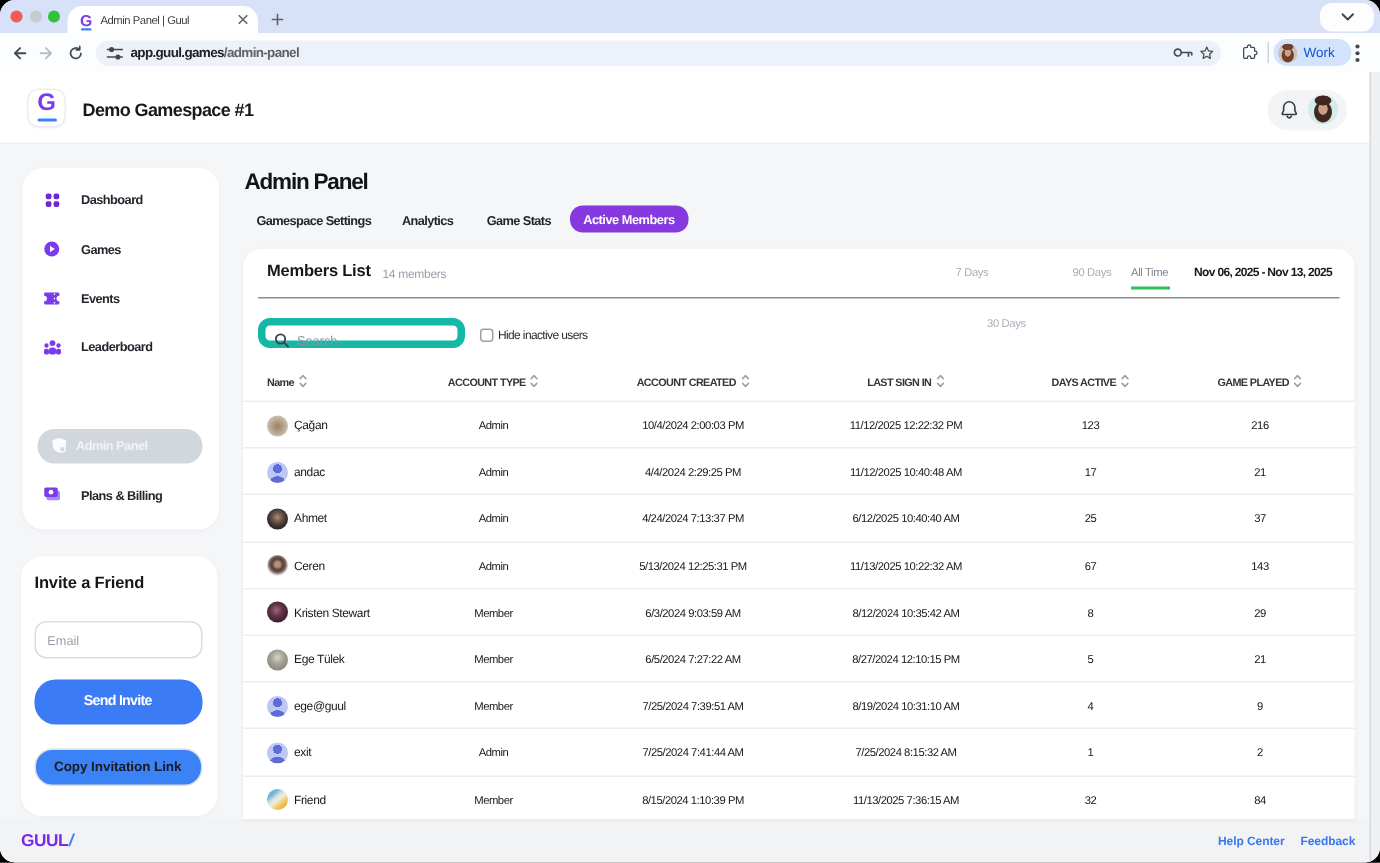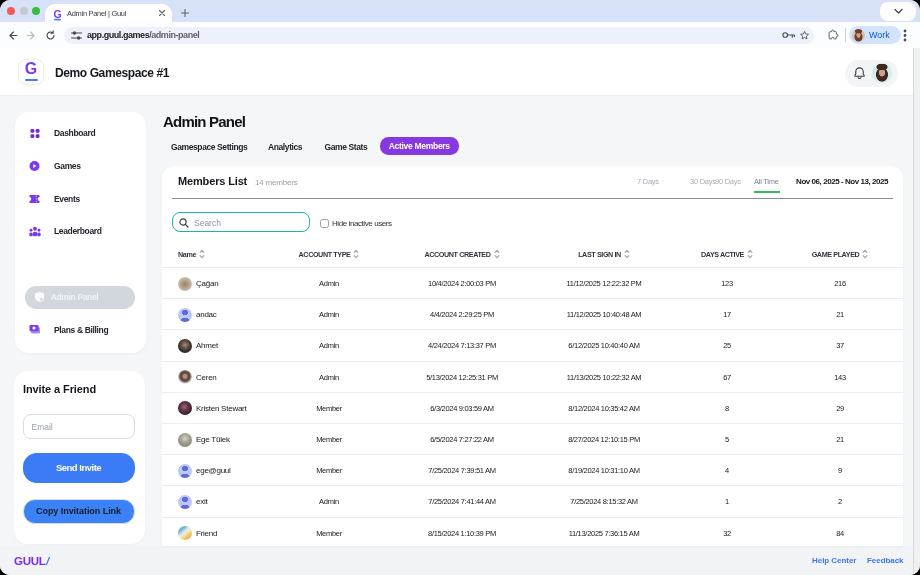--- a/index.html
+++ b/index.html
@@ -62,21 +62,21 @@
 .ttxt { position:absolute; top:4px; font-size:8.5px; letter-spacing:-0.4px; font-weight:700; color:#22252b; white-space:nowrap; }
 .tactive { position:absolute; left:217.5px; top:-1.5px; width:79.5px; height:18px; background:#8739e0; border-radius:8.5px; color:#fff; font-size:8.5px; letter-spacing:-0.3px; font-weight:700; display:flex; align-items:center; justify-content:center; }
 
 .card { position:absolute; left:162px; top:118px; width:741px; height:380px; background:#fff; border-radius:12px 12px 0 0; box-shadow:0 1px 3px rgba(20,20,40,0.04); }
 .card .title { position:absolute; left:16px; top:9px; font-size:11px; letter-spacing:-0.15px; font-weight:700; color:#14171c; }
 .card .count { position:absolute; left:93px; top:12px; font-size:8px; letter-spacing:-0.2px; font-weight:500; color:#9aa0aa; }
 .rangetab { position:absolute; top:11px; font-size:7.5px; letter-spacing:-0.25px; color:#a8adb6; white-space:nowrap; }
 .daterange { position:absolute; right:15px; top:11px; font-size:8px; letter-spacing:-0.45px; font-weight:700; color:#14171c; white-space:nowrap; }
 .greenline { position:absolute; left:592px; top:25px; width:26px; height:2.4px; background:#2fbf5a; }
 .sep { position:absolute; left:10px; top:32.4px; width:721px; height:1px; background:#878c96; }
-.search { position:absolute; left:10px; top:46px; width:137.5px; height:19.5px; border:1px solid #14b8a6; border-radius:8px; background:#fff; }
+.search { position:absolute; left:10px; top:46px; width:137.5px; height:19.5px; border:5px solid #14b8a6; border-radius:8px; background:#fff; }
 .search span { position:absolute; left:21px; top:5px; font-size:8.5px; color:#8d939e; }
 .chk { position:absolute; left:158px; top:52.5px; width:9px; height:9px; border:1.2px solid #9aa0ab; border-radius:2.5px; background:#fff; }
 .chklb { position:absolute; left:170px; top:52.5px; font-size:8px; letter-spacing:-0.42px; font-weight:500; color:#2a2e35; }
 
 
 .thead { position:absolute; left:0; top:76.5px; width:741px; height:23px; }
 .th { position:absolute; display:flex; align-items:center; justify-content:center; gap:3px; font-size:7.2px; letter-spacing:-0.4px; font-weight:700; color:#31353c; height:23px; }
 .rows { position:absolute; left:0; top:101px; width:741px; }
 .row { position:relative; width:741px; height:31.2px; border-top:1px solid #ebedf0; }
 .td { position:absolute; top:0; height:31.2px; display:flex; align-items:center; justify-content:center; font-size:7.5px; letter-spacing:-0.3px; color:#15181d; }
@@ -271,21 +271,21 @@
       <div class="ttxt" style="left:9px;">Gamespace Settings</div>
       <div class="ttxt" style="left:106px;">Analytics</div>
       <div class="ttxt" style="left:162.5px;">Game Stats</div>
       <div class="tactive">Active Members</div>
     </div>
 
     <div class="card">
       <div class="title">Members List</div>
       <div class="count">14 members</div>
       <div class="rangetab" style="left:475px;">7 Days</div>
-      <div class="rangetab" style="left:528px;">30 Days</div>
+      <div class="rangetab" style="left:496px;margin-top:34px;">30 Days</div>
       <div class="rangetab" style="left:553px;">90 Days</div>
       <div class="rangetab" style="left:592px; color:#7a8290;">All Time</div>
       <div class="daterange">Nov 06, 2025 - Nov 13, 2025</div>
       <div class="greenline"></div>
       <div class="sep"></div>
       <div class="search">
         <svg style="position:absolute;left:6px;top:5px" width="10" height="10" viewBox="0 0 10 10">
             <circle cx="4" cy="4" r="3.1" fill="none" stroke="#3c4149" stroke-width="1.2"></circle>
             <path d="M6.4 6.4 L9 9" stroke="#3c4149" stroke-width="1.2" stroke-linecap="round"></path>
           </svg>

